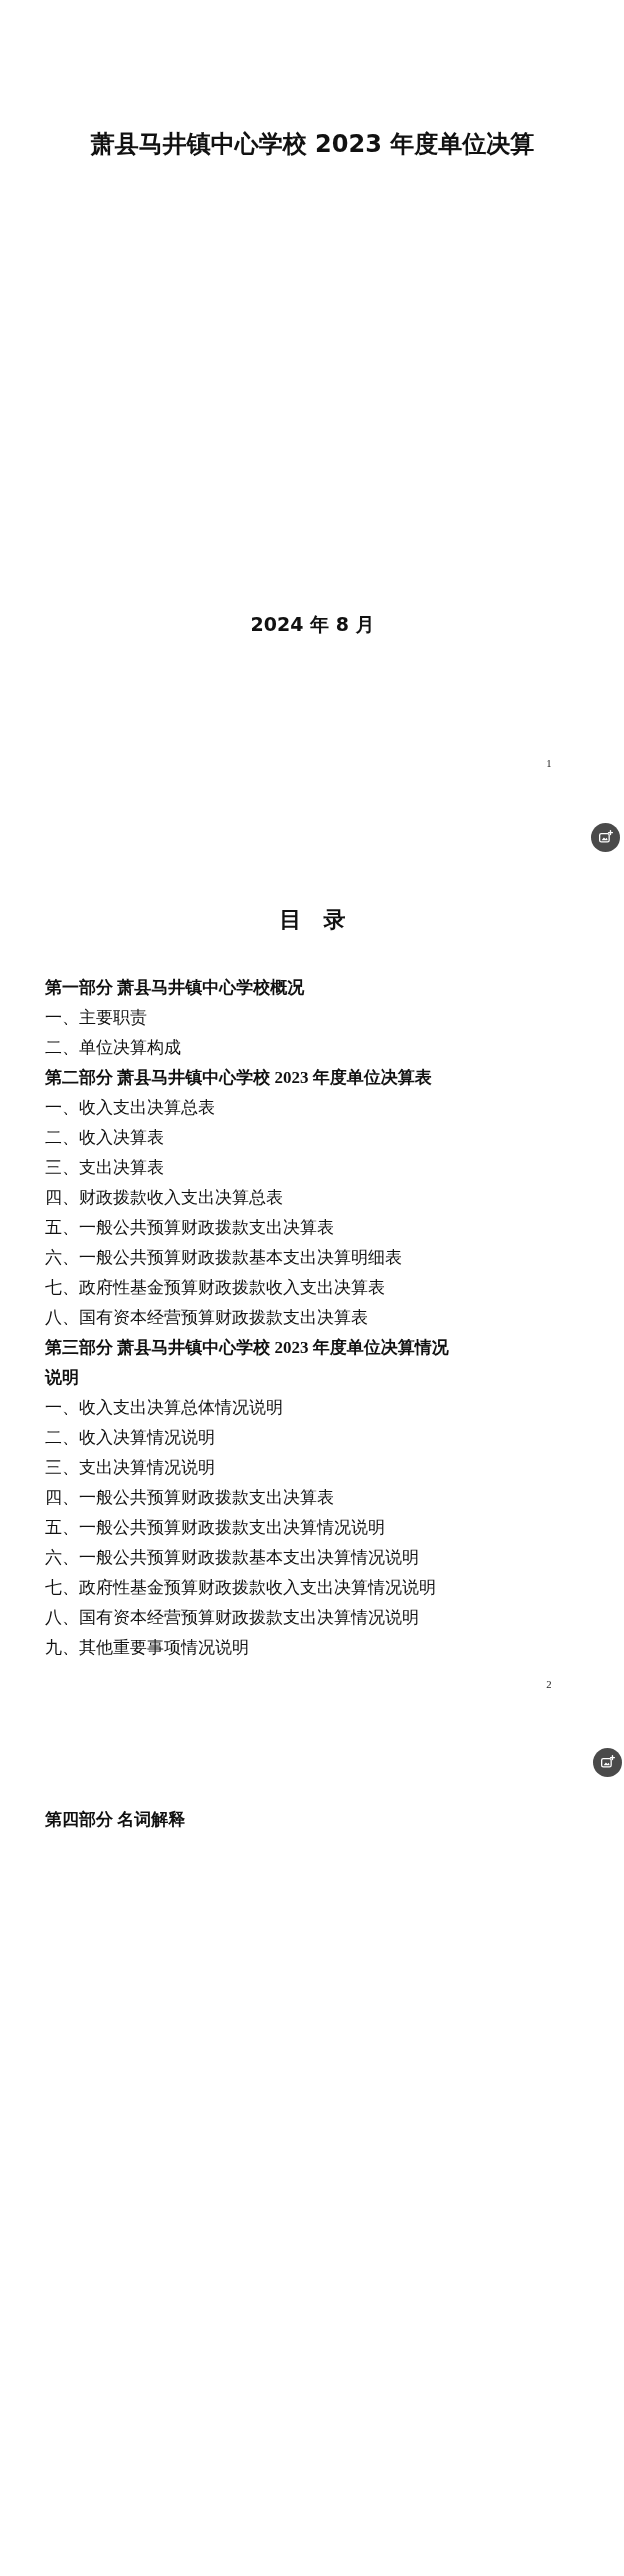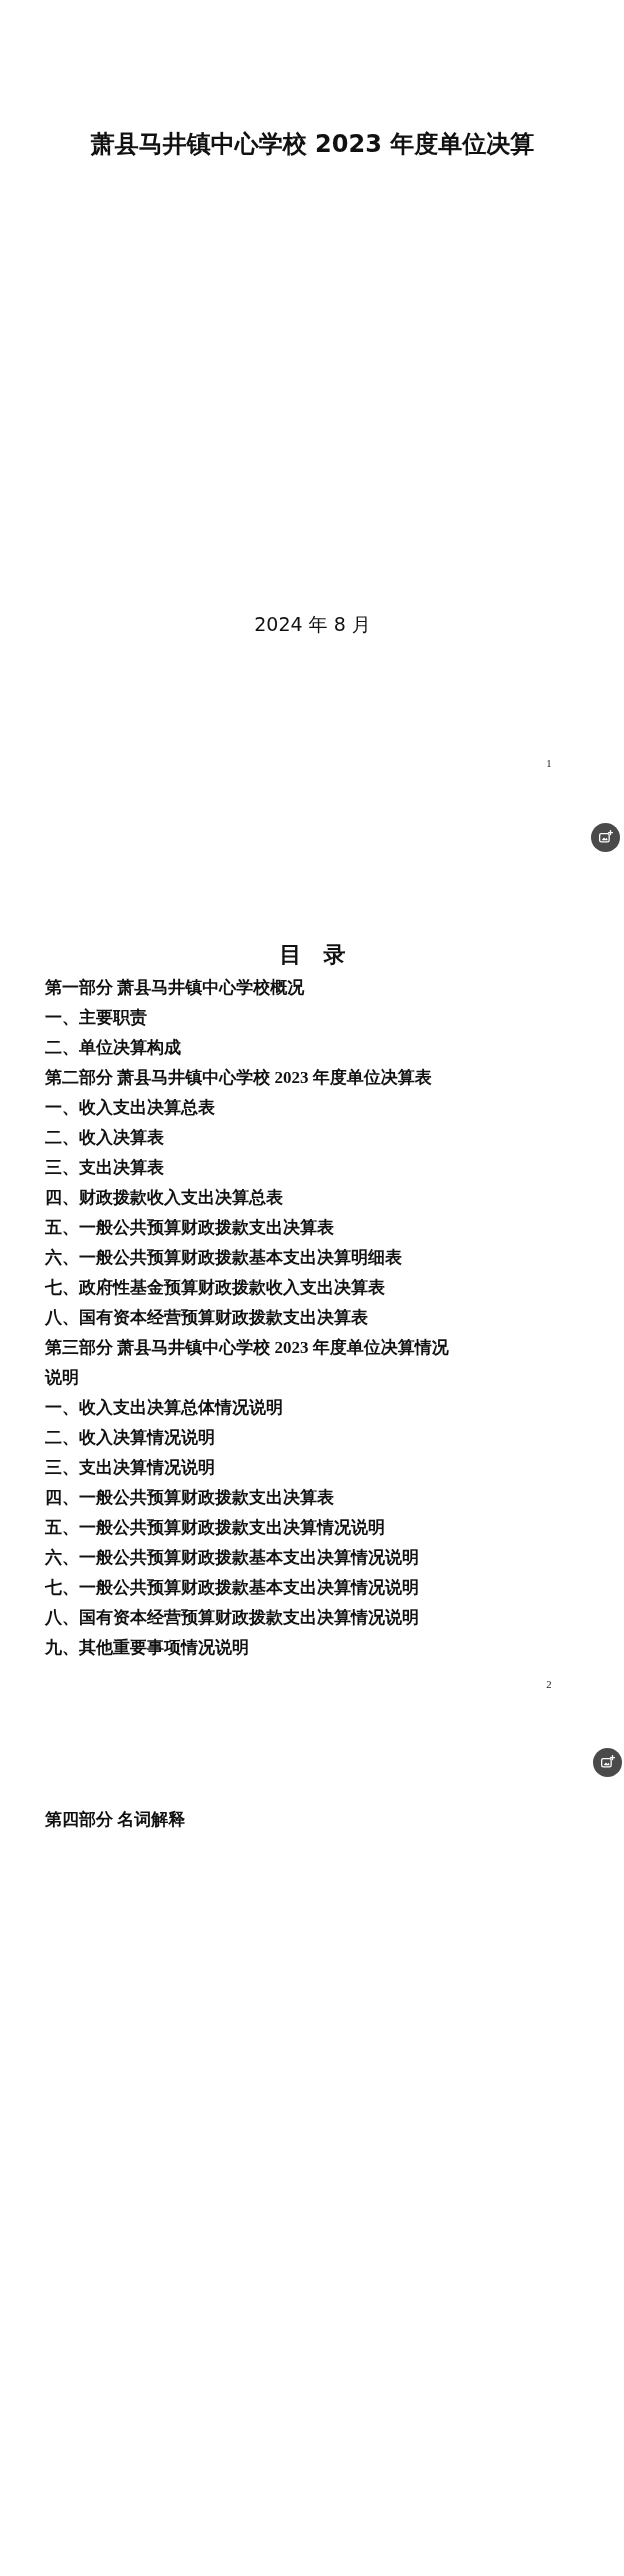--- a/index.html
+++ b/index.html
@@ -33,20 +33,21 @@
   .cover-date {
     position: absolute;
     top: 612px;
     left: 0;
     width: 625px;
     text-align: center;
     font-family: "DejaVu Sans", "Liberation Sans", sans-serif;
     font-size: 19px;
     line-height: 24.6px;
     white-space: nowrap;
+    font-weight: bold;
   }
 
   
   .pagenum {
     position: absolute;
     left: 539px;
     width: 19.7px;
     text-align: center;
     font-size: 10.7px;
     line-height: 13px;
@@ -69,41 +70,41 @@
     justify-content: center;
     cursor: pointer;
   }
   .fab-1 { left: 591px; top: 823px; }
   .fab-2 { left: 593px; top: 1748px; }
   .fab svg { display: block; }
 
   
   .toc-heading {
     position: absolute;
-    top: 941px;
+    top: 906px;
     left: 0;
     width: 625px;
     text-align: center;
     font-size: 22px;
     line-height: 28px;
     font-weight: bold;
     white-space: nowrap;
   }
   .toc-list {
     position: absolute;
     top: 973px;
     left: 45px;
     width: 534px;
   }
   .toc-entry {
     font-size: 17px;
     line-height: 30px;
     height: 30px;
     white-space: nowrap;
-    font-weight: bold;
+    font-weight: normal;
   }
   .toc-entry.bold { font-weight: bold; }
 
   
   .part4-heading {
     position: absolute;
     top: 1808px;
     left: 45px;
     font-size: 17px;
     line-height: 24.6px;
@@ -169,21 +170,21 @@
       <div class="toc-entry">二、收入决算情况说明</div>
 
       <div class="toc-entry">三、支出决算情况说明</div>
 
       <div class="toc-entry">四、一般公共预算财政拨款支出决算表</div>
 
       <div class="toc-entry">五、一般公共预算财政拨款支出决算情况说明</div>
 
       <div class="toc-entry">六、一般公共预算财政拨款基本支出决算情况说明</div>
 
-      <div class="toc-entry">七、一般公共预算财政拨款基本支出决算情况说明</div>
+      <div class="toc-entry">七、政府性基金预算财政拨款收入支出决算情况说明</div>
 
       <div class="toc-entry">八、国有资本经营预算财政拨款支出决算情况说明</div>
 
       <div class="toc-entry">九、其他重要事项情况说明</div>
     </div>
 
   <div class="pagenum pagenum-2">2</div>
 
   <button class="fab fab-2">
     <span>

